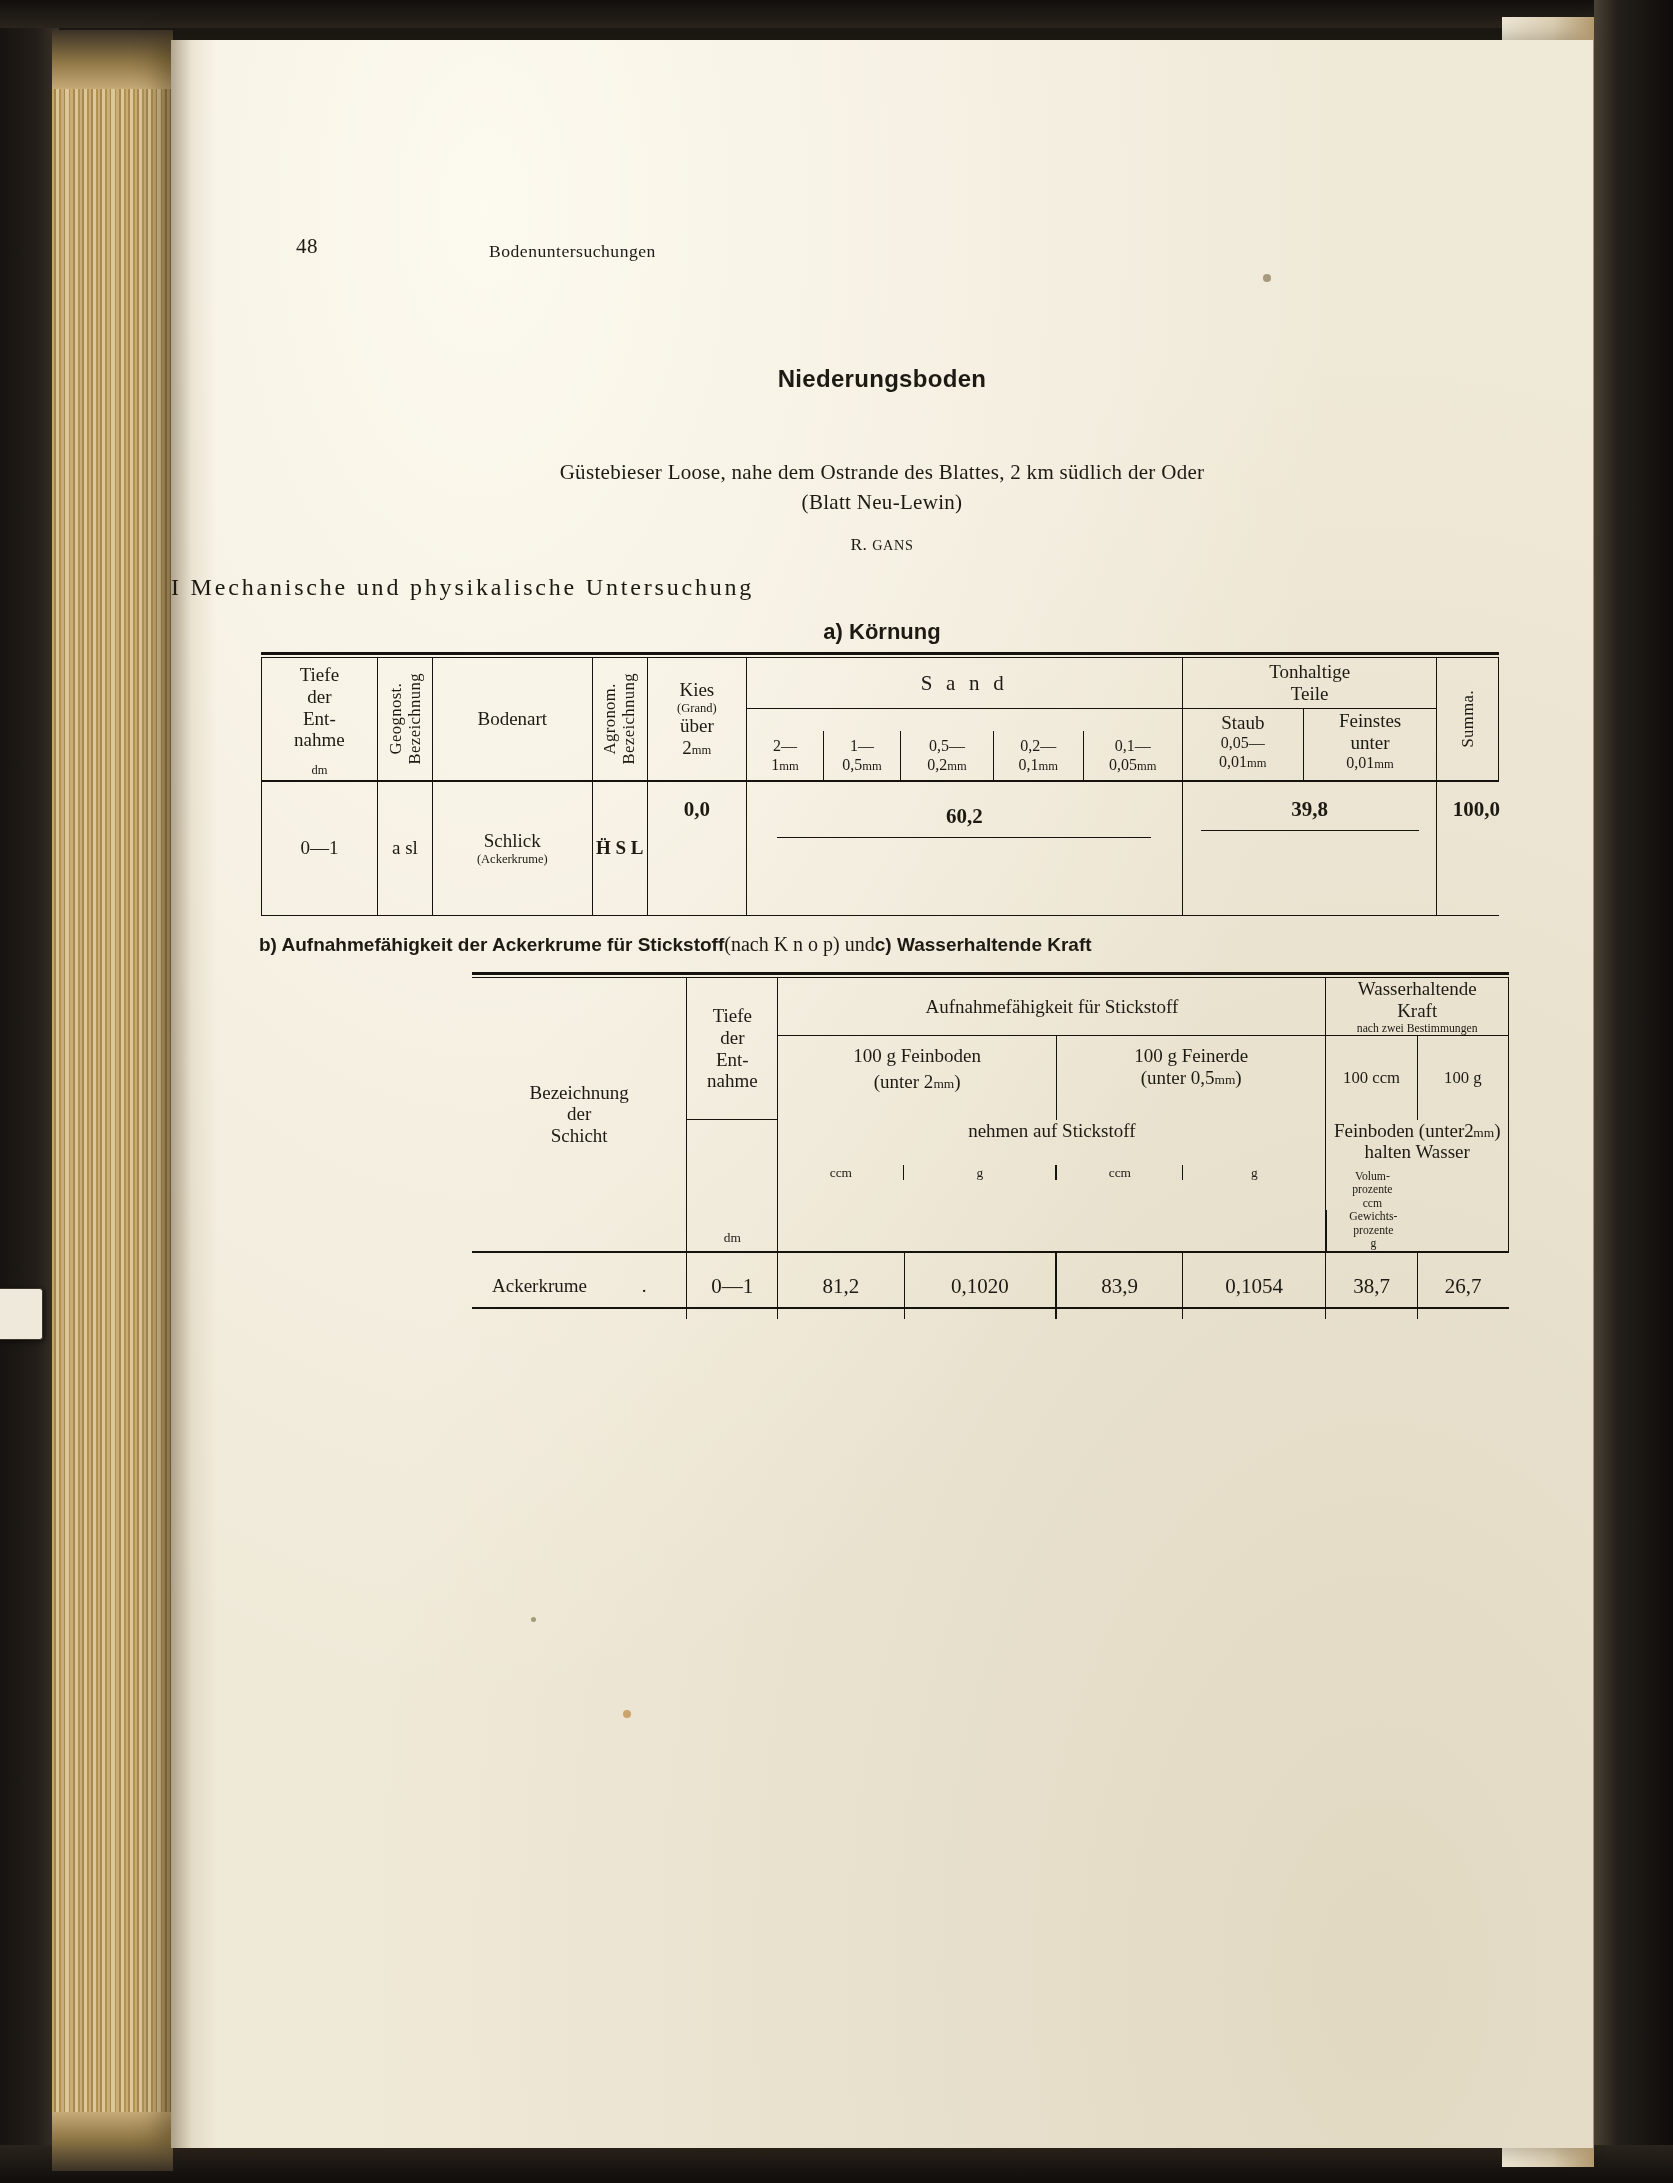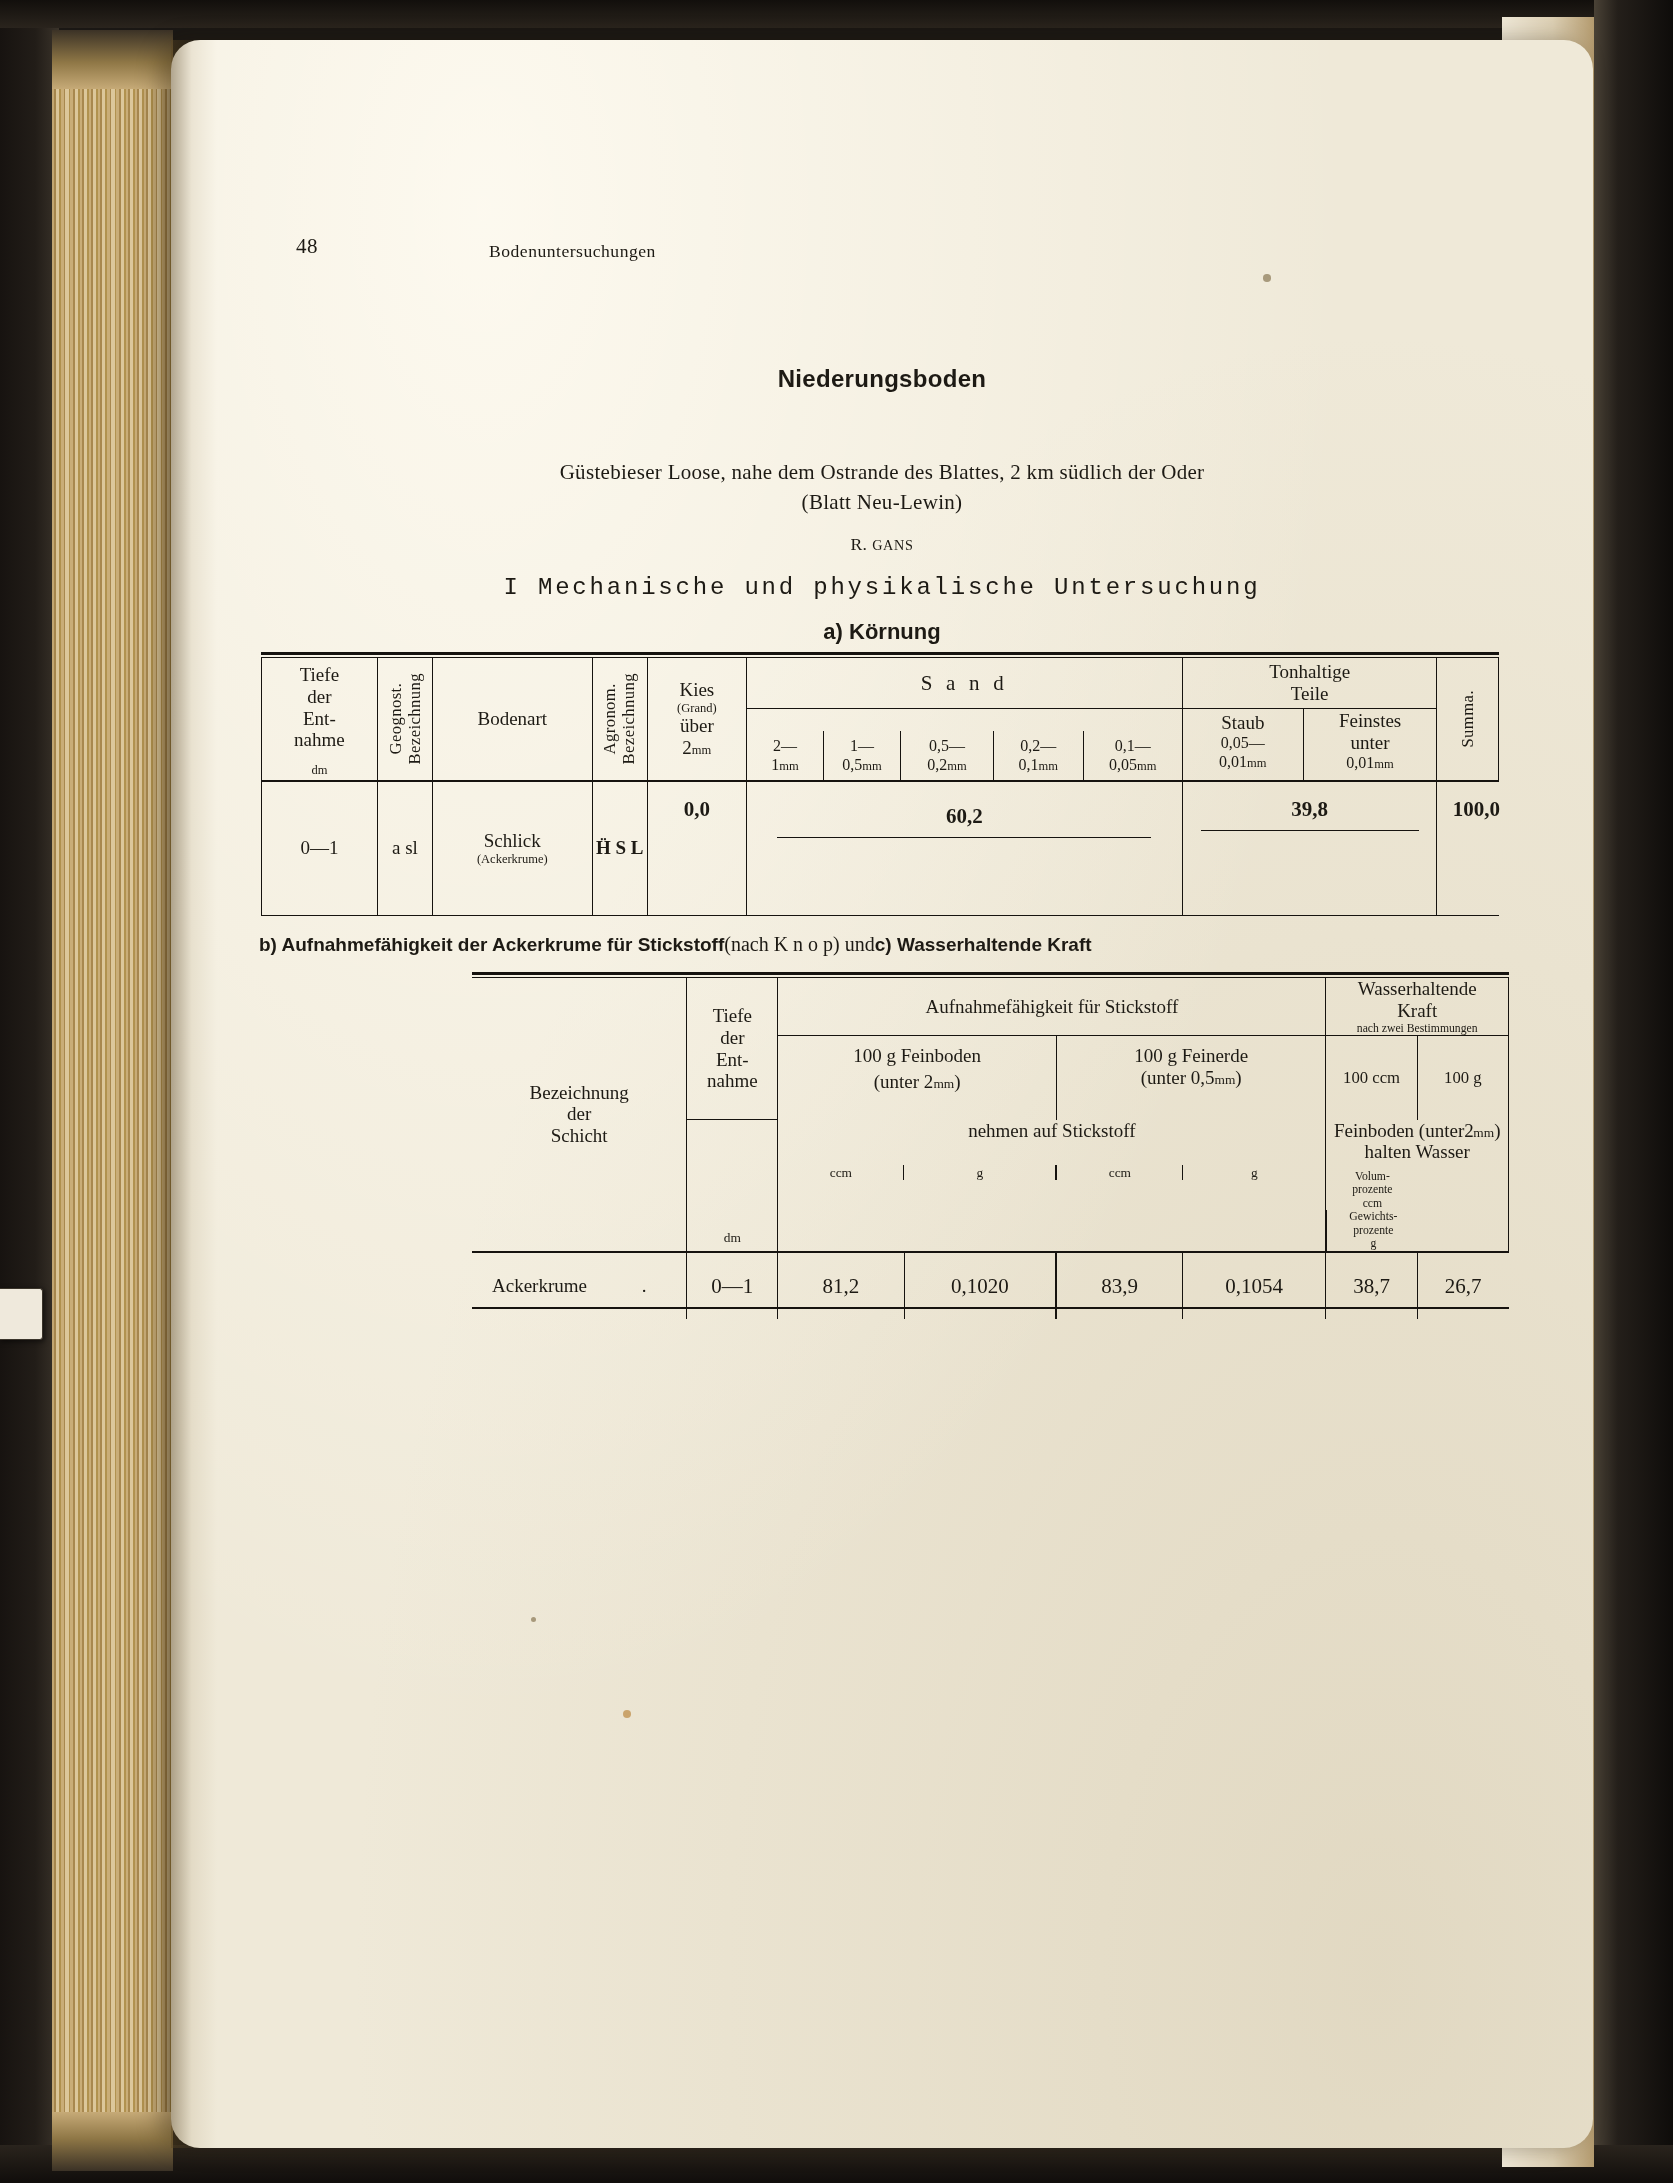--- a/index.html
+++ b/index.html
@@ -91,21 +91,20 @@
   #page {
     position: absolute;
     left: 171px; top: 40px;
     width: 1422px; height: 2108px;
     background: #efe9d8;
     background-image:
       radial-gradient(ellipse at 22% 8%, rgba(255,252,243,.85) 0%, rgba(239,233,216,0) 55%),
       radial-gradient(ellipse at 85% 92%, rgba(214,203,176,.55) 0%, rgba(239,233,216,0) 60%);
     box-shadow: -11.7px 0 22px rgba(40,28,10,.35);
     color: #1d1a14;
-    border-radius: 29px;
   }
   .gutter-shadow {
     position: absolute;
     left: 0; top: 0;
     width: 46px; height: 2108px;
     background: linear-gradient(90deg, rgba(90,70,35,.45) 0%, rgba(140,115,65,.12) 45%, rgba(0,0,0,0) 100%);
     pointer-events: none;
   }
   .speck {
     position: absolute;
@@ -156,24 +155,22 @@
     position: absolute;
     left: 0; top: 494px; width: 1422px;
     text-align: center;
     font-size: 17.6px;
     letter-spacing: 0.4px;
   }
   .h-author .sc { font-size: 14.2px; letter-spacing: 0.7px; }
   .h-section {
     position: absolute;
     left: 0; top: 534px; width: 1422px;
-    text-align: center;
     font-size: 24px;
     letter-spacing: 2.8px;
-    font-family: Liberation Mono, monospace;
   }
   .h-a {
     position: absolute;
     left: 0; top: 579px; width: 1422px;
     text-align: center;
     font-family: "Liberation Sans", sans-serif;
     font-weight: bold;
     font-size: 22px;
   }
 

